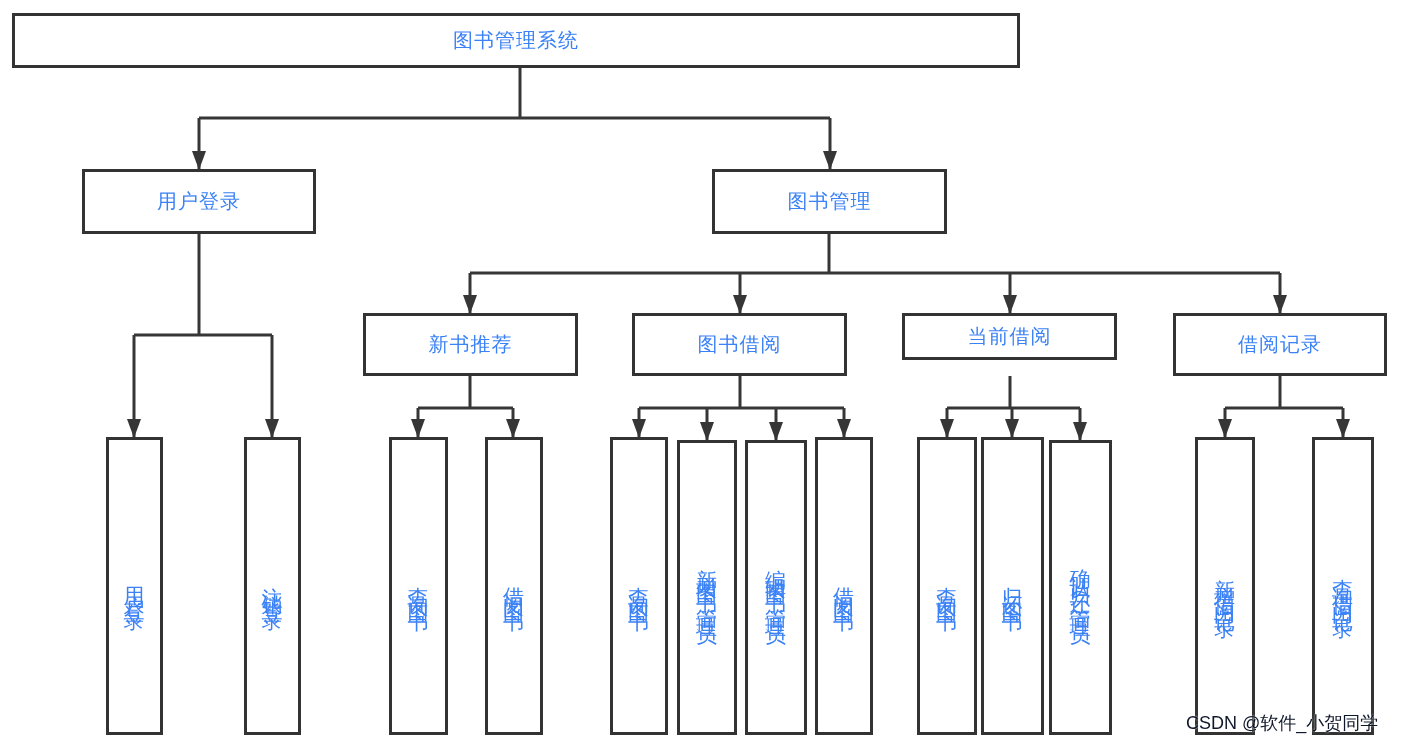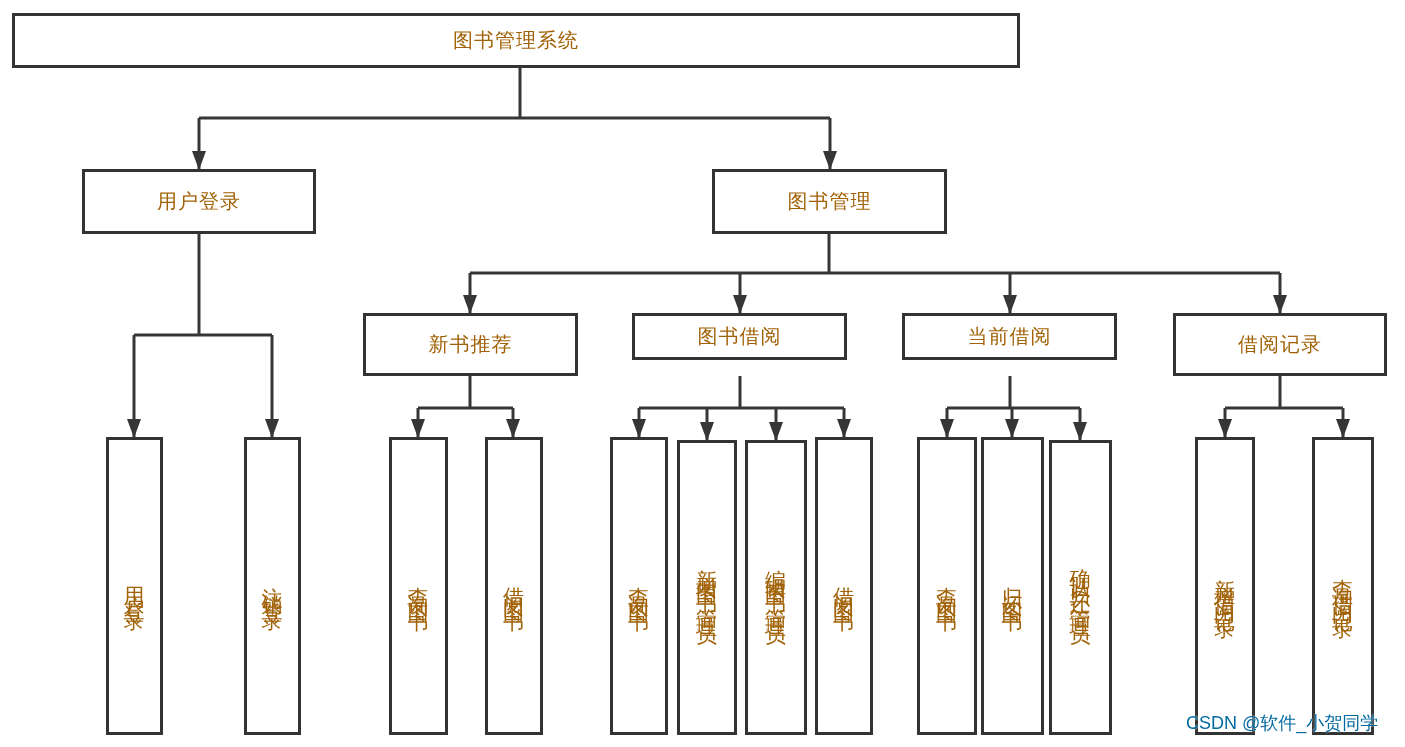--- a/index.html
+++ b/index.html
@@ -12,39 +12,39 @@
   }
   .wires{position:absolute;left:0;top:0;width:1405px;height:747px;}
   .box{
     position:absolute;
     box-sizing:border-box;
     border:3px solid #333333;
     background:#ffffff;
     display:flex;
     align-items:center;
     justify-content:center;
-    color:#a16207;
+    color:#3b82f6;
     font-size:20px;
     letter-spacing:1px;
     z-index:2;
   }
   .leaf{
     writing-mode:vertical-lr;
     text-orientation:mixed;
     font-size:21px;
     letter-spacing:8px;
     line-height:1;
   }
   .watermark{
     position:absolute;
     left:1186px;
     top:711px;
     z-index:3;
     font-size:18px;
-    color:#0369a1;
+    color:#0f172a;
     text-shadow:0 0 2px #ffffff;
     white-space:nowrap;
   }
 </style>
 </head>
 <body>
 
 <div class="canvas">
 
   <svg class="wires" viewBox="0 0 1405 747" xmlns="http://www.w3.org/2000/svg">
@@ -93,21 +93,21 @@
       <path d="M1343 408 V437"></path>
     </g>
   </svg>
 
   <div class="box" style="left:12px;top:13px;width:1008px;height:55px;">图书管理系统</div>
 
   <div class="box" style="left:82px;top:169px;width:234px;height:65px;">用户登录</div>
   <div class="box" style="left:363px;top:313px;width:215px;height:63px;">新书推荐</div>
 
   <div class="box" style="left:712px;top:169px;width:235px;height:65px;">图书管理</div>
-  <div class="box" style="left:632px;top:313px;width:215px;height:47px;">图书借阅</div>
+  <div class="box" style="left:632px;top:313px;width:215px;height:63px;">图书借阅</div>
   <div class="box" style="left:902px;top:313px;width:215px;height:47px;">当前借阅</div>
   <div class="box" style="left:1173px;top:313px;width:214px;height:63px;">借阅记录</div>
 
   <div class="box leaf" style="left:106px;top:437px;width:57px;height:298px;">用户登录</div>
   <div class="box leaf" style="left:244px;top:437px;width:57px;height:298px;">注销登录</div>
 
   <div class="box leaf" style="left:389px;top:437px;width:59px;height:298px;">查询图书</div>
   <div class="box leaf" style="left:485px;top:437px;width:58px;height:298px;">借阅图书</div>
 
   <div class="box leaf" style="left:610px;top:437px;width:58px;height:298px;">查询图书</div>

